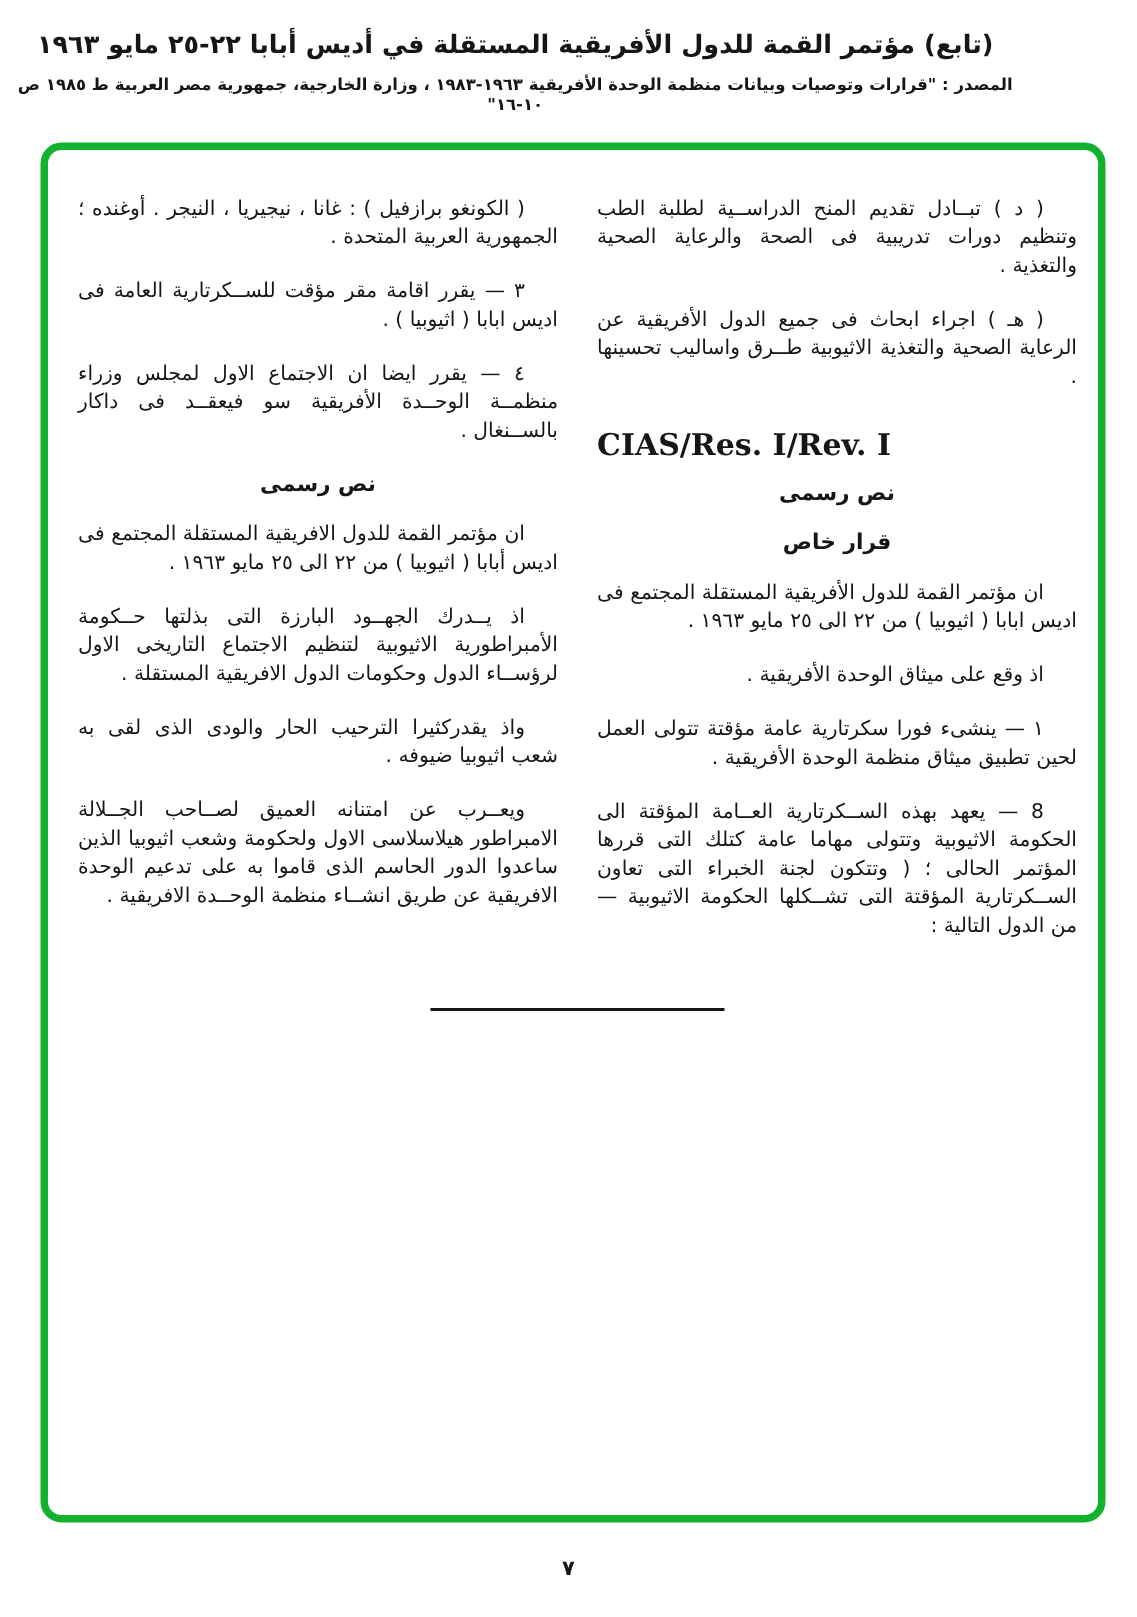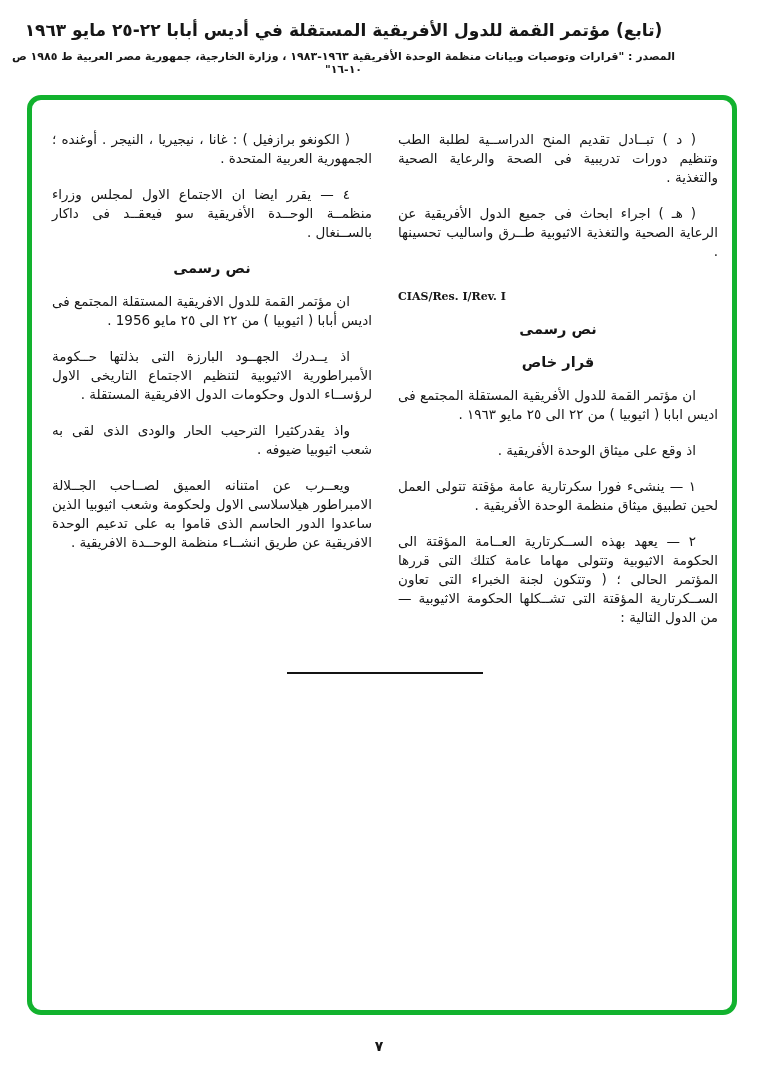--- a/index.html
+++ b/index.html
@@ -36,21 +36,21 @@
   .col {
     flex: 1; min-width: 0;
     direction: rtl; text-align: justify;
     font-size: 13.5px; line-height: 19px;
   }
   .para { margin: 0 0 17px 0; text-indent: 22px; }
   .para.tight { }
   .ref-code {
     direction: ltr; text-align: left; text-indent: 0;
     font-family: "DejaVu Serif", "Liberation Serif", serif;
-    font-weight: bold; font-size: 11px;
+    font-weight: bold; font-size: 20px;
     margin: 26px 0 10px 0;
   }
   .heading {
     text-align: center; font-size: 14.5px; font-weight: bold;
     margin: 14px 0 14px 0; text-indent: 0;
   }
   .divider {
     position: absolute; left: 255px; top: 572px;
     width: 196px; height: 2px; background: #141414;
   }
@@ -75,28 +75,29 @@
 
       <section class="col">
         <p class="para">( د ) تبــادل تقديم المنح الدراســية لطلبة الطب وتنظيم دورات تدريبية فى الصحة والرعاية الصحية والتغذية .</p>
         <p class="para">( هـ ) اجراء ابحاث فى جميع الدول الأفريقية عن الرعاية الصحية والتغذية الاثيوبية طــرق واساليب تحسينها .</p>
         <div class="ref-code">CIAS/Res. I/Rev. I</div>
         <h3 class="heading">نص رسمى</h3>
         <h3 class="heading">قرار خاص</h3>
         <p class="para">ان مؤتمر القمة للدول الأفريقية المستقلة المجتمع فى اديس ابابا ( اثيوبيا ) من ٢٢ الى ٢٥ مايو ١٩٦٣ .</p>
         <p class="para tight">اذ وقع على ميثاق الوحدة الأفريقية .</p>
         <p class="para">١ — ينشىء فورا سكرتارية عامة مؤقتة تتولى العمل لحين تطبيق ميثاق منظمة الوحدة الأفريقية .</p>
-        <p class="para">٢ — يعهد بهذه الســكرتارية العــامة المؤقتة الى الحكومة الاثيوبية وتتولى مهاما عامة كتلك التى قررها المؤتمر الحالى ؛ ( وتتكون لجنة الخبراء التى تعاون الســكرتارية المؤقتة التى تشــكلها الحكومة الاثيوبية — من الدول التالية :</p>
+        <p class="para">8 — يعهد بهذه الســكرتارية العــامة المؤقتة الى الحكومة الاثيوبية وتتولى مهاما عامة كتلك التى قررها المؤتمر الحالى ؛ ( وتتكون لجنة الخبراء التى تعاون الســكرتارية المؤقتة التى تشــكلها الحكومة الاثيوبية — من الدول التالية :</p>
       </section>
 
       <section class="col">
         <p class="para">( الكونغو برازفيل ) : غانا ، نيجيريا ، النيجر . أوغنده ؛ الجمهورية العربية المتحدة .</p>
+        <p class="para">٣ — يقرر اقامة مقر مؤقت للســكرتارية العامة فى اديس ابابا ( اثيوبيا ) .</p>
         <p class="para">٤ — يقرر ايضا ان الاجتماع الاول لمجلس وزراء منظمــة الوحــدة الأفريقية سو فيعقــد فى داكار بالســنغال .</p>
         <h3 class="heading">نص رسمى</h3>
-        <p class="para">ان مؤتمر القمة للدول الافريقية المستقلة المجتمع فى اديس أبابا ( اثيوبيا ) من ٢٢ الى ٢٥ مايو 1956 .</p>
+        <p class="para">ان مؤتمر القمة للدول الافريقية المستقلة المجتمع فى اديس أبابا ( اثيوبيا ) من ٢٢ الى ٢٥ مايو ١٩٦٣ .</p>
         <p class="para tight">اذ يــدرك الجهــود البارزة التى بذلتها حــكومة الأمبراطورية الاثيوبية لتنظيم الاجتماع التاريخى الاول لرؤســاء الدول وحكومات الدول الافريقية المستقلة .</p>
         <p class="para">واذ يقدركثيرا الترحيب الحار والودى الذى لقى به شعب اثيوبيا ضيوفه .</p>
         <p class="para">ويعــرب عن امتنانه العميق لصــاحب الجــلالة الامبراطور هيلاسلاسى الاول ولحكومة وشعب اثيوبيا الذين ساعدوا الدور الحاسم الذى قاموا به على تدعيم الوحدة الافريقية عن طريق انشــاء منظمة الوحــدة الافريقية .</p>
       </section>
 
     </div>
     <div class="divider"></div>
   </div>
 
   <footer>

